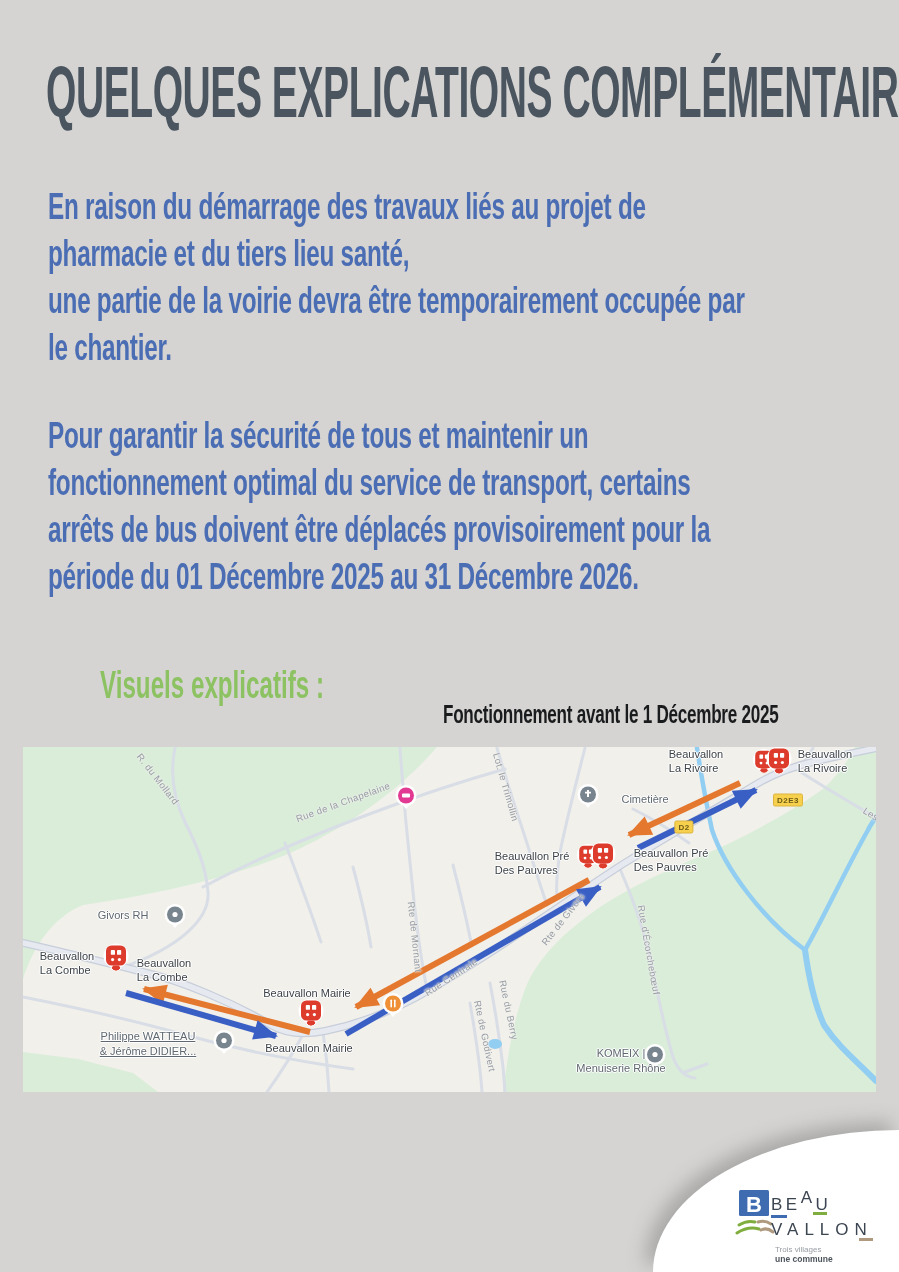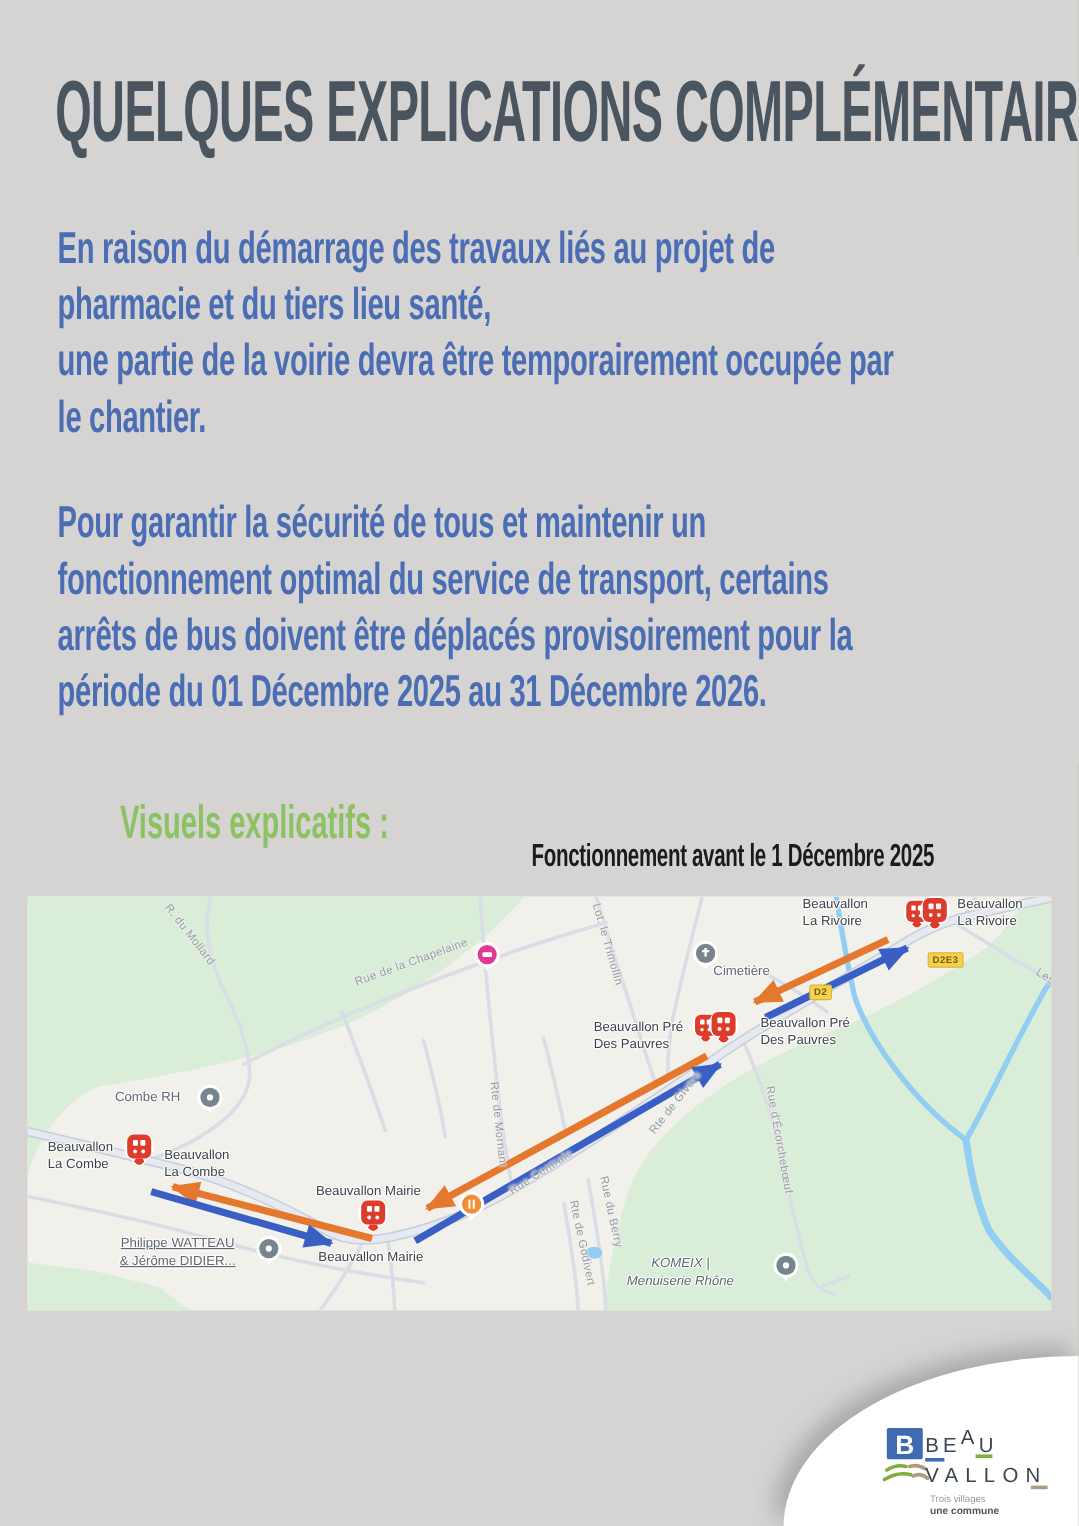--- a/index.html
+++ b/index.html
@@ -130,43 +130,43 @@
       <div class="street-label" style="left: 626px; top: 203px; transform: translate(-50%, -50%) rotate(80deg);">Rue d'Écorchebœuf</div>
       <div class="street-label" style="left: 848px; top: 67px; transform: translate(-50%, -50%) rotate(33deg);">Les</div>
       <div class="shield" style="left: 661px; top: 80px; text-align: right;">D2</div>
       <div class="shield" style="left: 765px; top: 53px;">D2E3</div>
       <div class="poi" style="left: 152px; top: 171px;"><svg width="26" height="30" viewBox="-13 -13 26 30">
           <path d="M-3.5,9 L0,13.5 L3.5,9 Z" fill="#fff"></path>
           <circle r="10.5" fill="#fff"></circle>
           <circle r="8" fill="#78858f"></circle>
           <circle r="2.6" fill="#fff"></circle>
         </svg></div>
-      <div class="poi-label" style="left: 100px; top: 168px;">Combe RH</div>
+      <div class="poi-label" style="left: 100px; top: 168px;">Givors RH</div>
       <div class="poi" style="left: 201px; top: 297px;"><svg width="26" height="30" viewBox="-13 -13 26 30">
           <path d="M-3.5,9 L0,13.5 L3.5,9 Z" fill="#fff"></path>
           <circle r="10.5" fill="#fff"></circle>
           <circle r="8" fill="#78858f"></circle>
           <circle r="2.6" fill="#fff"></circle>
         </svg></div>
       <div class="poi-label" style="left: 125px; top: 297px; text-decoration: underline;">Philippe WATTEAU
 &amp; Jérôme DIDIER...</div>
       <div class="poi" style="left: 565px; top: 51px;"><svg width="26" height="30" viewBox="-13 -13 26 30">
           <path d="M-3.5,9 L0,13.5 L3.5,9 Z" fill="#fff"></path>
           <circle r="10.5" fill="#fff"></circle>
           <circle r="8" fill="#78858f"></circle>
           <path d="M-1,2.5 L1,2.5 L1,-1 L3,-1 L3,-2.8 L1,-2.8 L1,-4.5 L-1,-4.5 L-1,-2.8 L-3,-2.8 L-3,-1 L-1,-1 Z" fill="#fff"></path>
         </svg></div>
-      <div class="poi-label" style="left: 595px; top: 52px; margin-top: 11px;">Cimetière</div>
+      <div class="poi-label" style="left: 622px; top: 52px;">Cimetière</div>
       <div class="poi" style="left: 632px; top: 311px;"><svg width="26" height="30" viewBox="-13 -13 26 30">
           <path d="M-3.5,9 L0,13.5 L3.5,9 Z" fill="#fff"></path>
           <circle r="10.5" fill="#fff"></circle>
           <circle r="8" fill="#78858f"></circle>
           <circle r="2.6" fill="#fff"></circle>
         </svg></div>
-      <div class="poi-label" style="left: 544px; top: 314px; font-style: italic;">KOMEIX |
+      <div class="poi-label" style="left: 598px; top: 314px;">KOMEIX |
 Menuiserie Rhône</div>
       <div class="poi" style="left: 370px; top: 260px;"><svg width="26" height="30" viewBox="-13 -13 26 30">
           <path d="M-3.5,9 L0,13.5 L3.5,9 Z" fill="#fff"></path>
           <circle r="10.5" fill="#fff"></circle>
           <circle r="8" fill="#ef9036"></circle>
           <rect x="-2.6" y="-4" width="1.6" height="8" rx="0.8" fill="#fff"></rect>
           <rect x="1" y="-4" width="1.6" height="8" rx="0.8" fill="#fff"></rect>
         </svg></div>
       <div class="poi" style="left: 383px; top: 52px;"><svg width="26" height="30" viewBox="-13 -13 26 30">
           <path d="M-3.5,9 L0,13.5 L3.5,9 Z" fill="#fff"></path>

